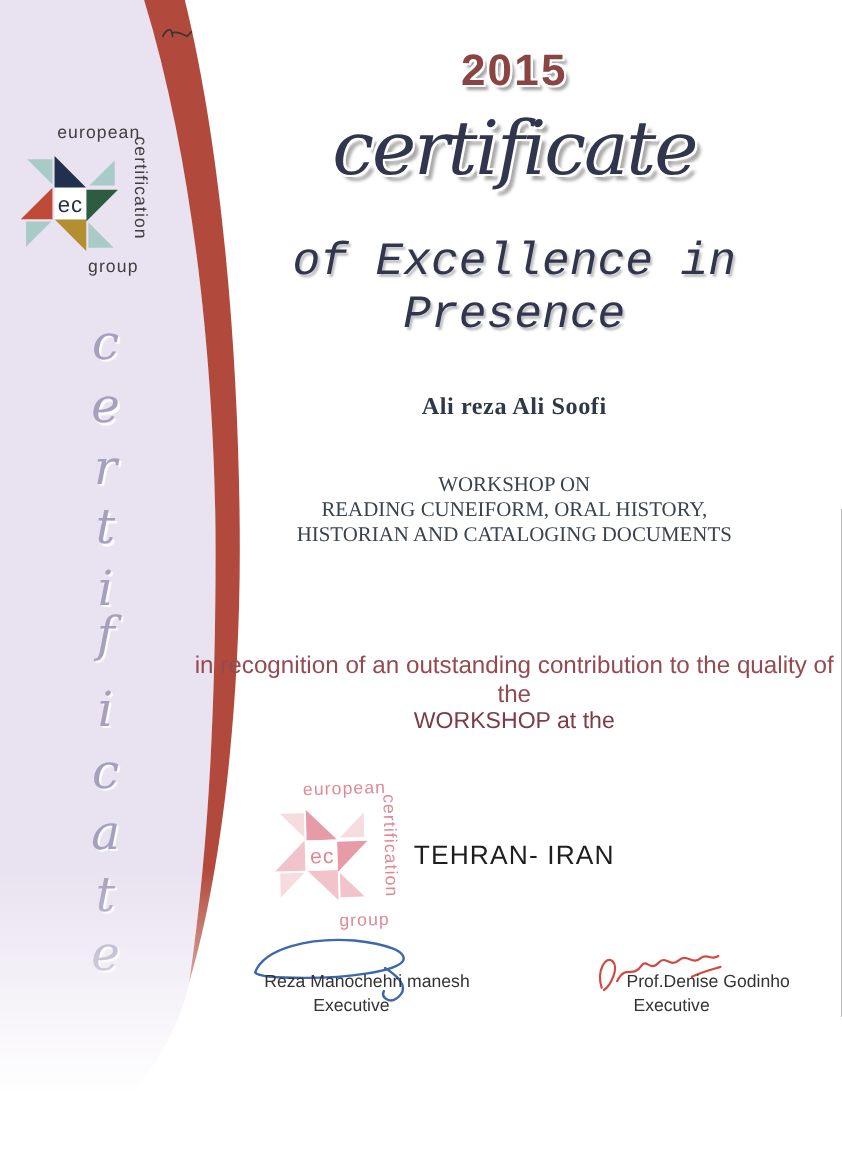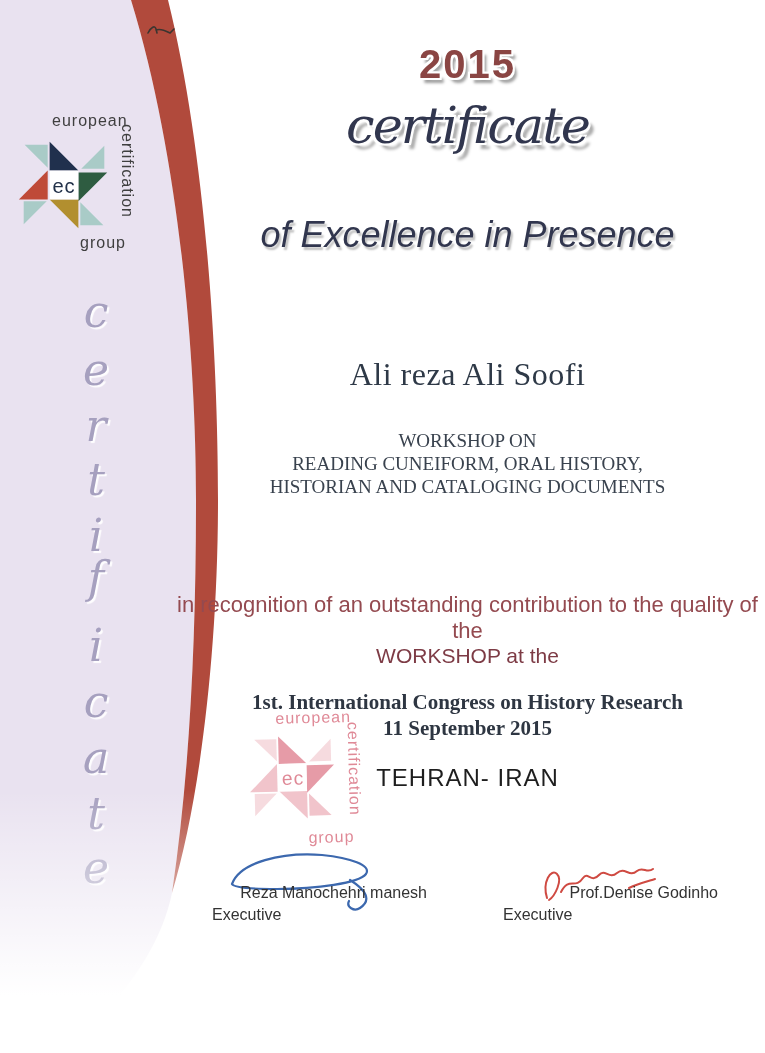--- a/index.html
+++ b/index.html
@@ -50,53 +50,53 @@
 
   
   .col{left:175px;width:585px;text-align:center;}
   .year{
     top:42px;font-size:40px;font-weight:bold;letter-spacing:2px;
     color:var(--year-color,#8a4543);
     text-shadow:-2px -2px 0 #fff,2px -2px 0 #fff,-2px 2px 0 #fff,2px 2px 0 #fff,4px 5px 3px #9f9f9f;
   }
   .title{
     top:96px;font-family:"DejaVu Serif",serif;font-style:italic;
-    font-size:51px;letter-spacing:-2px;
+    font-size:68px;letter-spacing:-2px;
     color:var(--title-color,#31364e);
     text-shadow:-2px -2px 0 #fff,2px -2px 0 #fff,-2px 2px 0 #fff,2px 2px 0 #fff,5px 6px 3px #a8a8a8;
   }
   .subtitle{
-    top:214px;font-family:Liberation Sans, sans-serif;font-style:italic;
-    font-size:36px;color:var(--title-color,#31364e);
+    top:214px;font-family:Liberation Mono, monospace;font-style:italic;
+    font-size:42px;color:var(--title-color,#31364e);
     text-shadow:2px 3px 2px #c0c0c0;
   }
   .award-to{top:296px;font-size:24px;color:var(--body-text-color,#3a3a3a);}
   .recipient{
-    top:356px;font-family:"Liberation Serif",serif;font-weight:normal;
-    font-size:32px;color:var(--name-color,#2e3947);letter-spacing:.5px;
+    top:356px;font-family:"Liberation Serif",serif;font-weight:bold;
+    font-size:22px;color:var(--name-color,#2e3947);letter-spacing:.5px;
   }
   .workshop{
     top:429px;font-family:"Liberation Serif",serif;
     font-size:19px;line-height:23px;color:var(--workshop-color,#39424e);text-align:center;
   }
   .recognition{top:592px;font-size:22px;color:var(--recognition-color,#944a50);}
   .event-line{top:644px;font-size:21px;color:var(--event-color,#7d3b45);}
   .congress{
     top:689px;font-family:"Liberation Serif",serif;font-weight:bold;
     font-size:21px;line-height:26px;color:var(--congress-color,#2e3642);
   }
   .location{top:764px;font-size:24px;letter-spacing:1px;color:var(--location-color,#222);}
 
   
   .sig{position:absolute;top:848px;width:215px;height:95px;}
   .sig-left{left:212px;}
   .sig-right{left:503px;}
   .sig-name{position:absolute;top:36px;left:0;width:100%;text-align:right;
             font-size:16px;color:#333;}
-  .sig-title{position:absolute;top:58px;left:0;width:100%;text-align:left;
+  .sig-title{position:absolute;top:58px;left:0;width:100%;text-align:center;
              font-size:16px;color:#333;}
   .sig-draw{position:absolute;}
 </style>
 </head>
 <body>
 
 <div class="page">
 
   <svg class="band-svg" width="240" height="1053" viewBox="0 0 240 1053">
     <path d="M0,0 L131,0 C180,160 196,360 196,500 C196,640 190,770 172,893
@@ -150,24 +150,20 @@
 
   <div class="abs col workshop">
     <div>WORKSHOP ON</div>
     <div>READING CUNEIFORM, ORAL HISTORY,</div>
     <div>HISTORIAN AND CATALOGING DOCUMENTS</div>
   </div>
 
   <div class="abs col recognition">in recognition of an outstanding contribution to the quality of the</div>
   <div class="abs col event-line">WORKSHOP at the</div>
 
-  <div class="abs col congress">
-    <div>1st. International Congress on History Research</div>
-    <div>11 September 2015</div>
-  </div>
 
   <div class="abs col location">TEHRAN- IRAN</div>
 
   <div class="logo stamp">
     <span class="logo-word logo-eu">european</span>
     <svg class="logo-star" width="100" height="92" viewBox="0 0 100 100">
       <polygon points="35,35 35,5 65,35" fill="#e493a0"></polygon>
       <polygon points="33,32 9,8 33,8" fill="#f6d9dd"></polygon>
       <polygon points="68,33 92,9 92,33" fill="#f6d9dd"></polygon>
       <polygon points="65,37 95,37 65,67" fill="#e493a0"></polygon>

